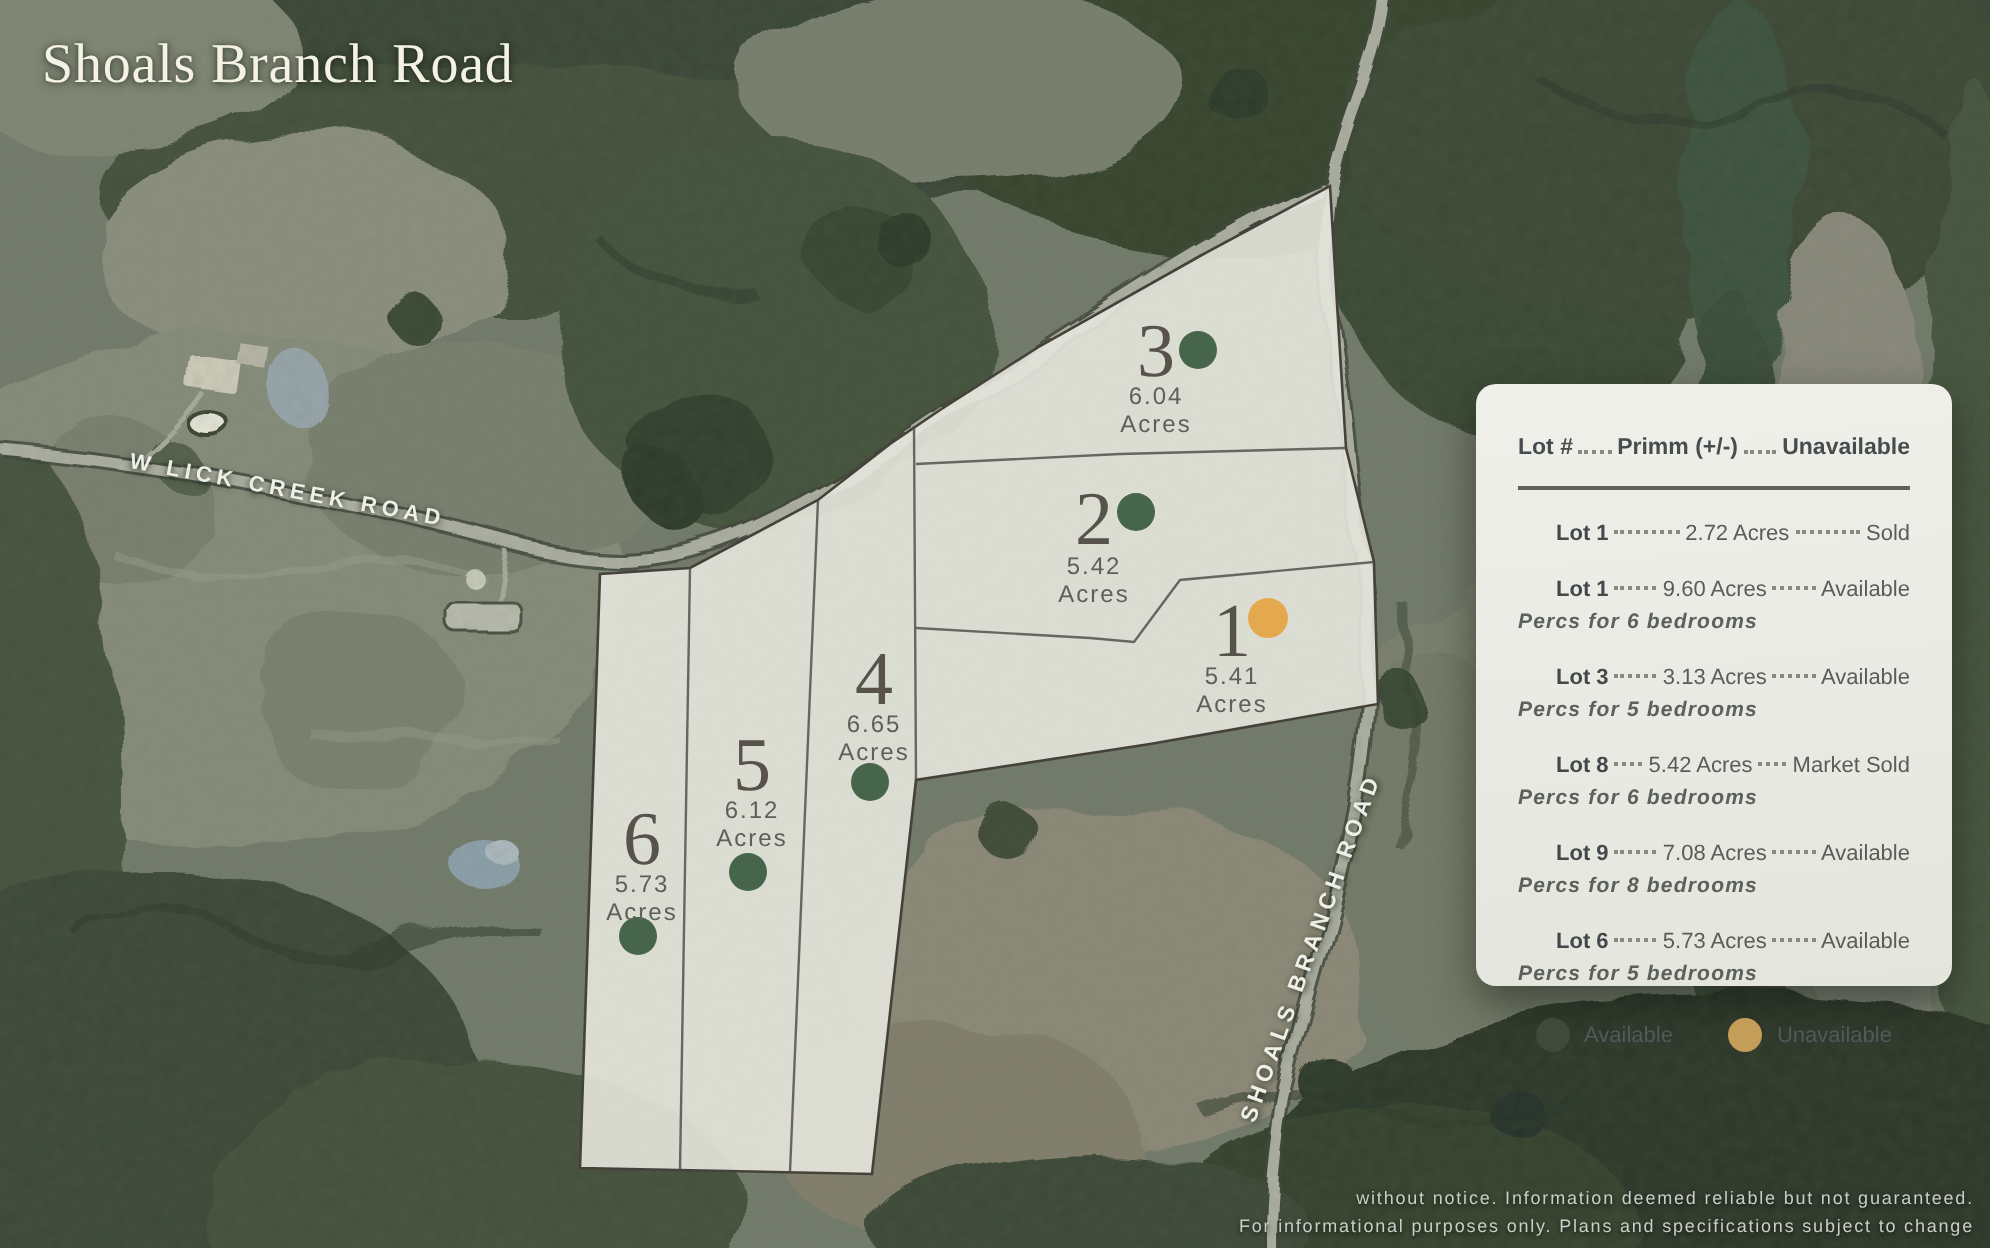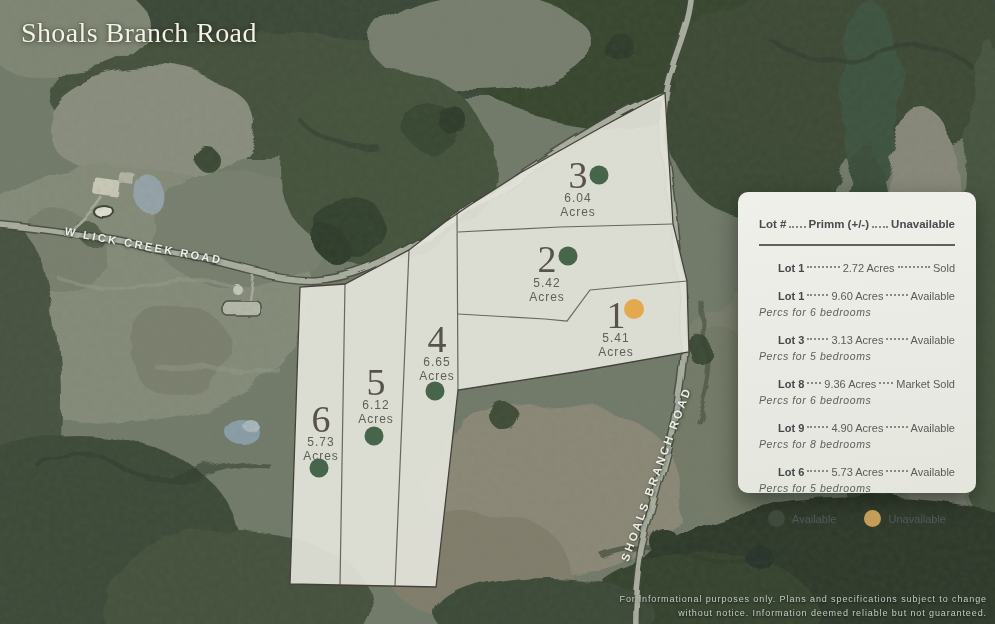--- a/index.html
+++ b/index.html
@@ -24,21 +24,21 @@
   .panel{position:absolute;left:738px;top:192px;width:238px;height:301px;z-index:5;
          box-sizing:border-box;padding:26px 21px 0 21px;border-radius:10px;
          background:linear-gradient(175deg,#eff0ea 0%,#e9eae3 55%,#e4e6de 100%);
          box-shadow:0 9px 22px rgba(15,22,14,.5);color:#4b504e;}
   .panel-header{display:flex;align-items:baseline;font-size:11.5px;font-weight:bold;color:#474c4e;}
   .leader{flex:1;border-bottom:2px dotted #878a81;margin:0 3px 3px 3px;min-width:6px;}
   .panel hr{border:none;border-top:2px solid #5e625b;margin:13px 0 16px 0;}
   .lot-block{margin-bottom:16px;}
   .lot-row{display:flex;align-items:center;font-size:11px;color:#585d57;padding-left:19px;}
   .lot-row .lot-label{font-weight:bold;color:#43484a;}
-  .lot-note{font-size:10.5px;font-style:italic;color:#5c615b;letter-spacing:.6px;margin-top:4px;}
+  .lot-note{font-size:10.5px;font-style:italic;color:#5c615b;letter-spacing:.6px;margin-top:4px;font-weight:bold;}
   .lot-note:empty{display:none;margin:0;}
   .panel-legend{display:flex;justify-content:center;align-items:center;gap:28px;margin-top:12px;}
   .legend-item{display:flex;align-items:center;gap:7px;font-size:11px;color:#53585a;}
   .legend-dot{width:17px;height:17px;border-radius:50%;display:inline-block;}
   .legend-dot.green{background:#3f4a3c;}
   .legend-dot.gold{background:#c49d58;}
 
   
   .footer{position:absolute;right:8px;bottom:4px;z-index:4;text-align:right;
           font-size:9px;line-height:14px;letter-spacing:.9px;color:#c9cec7;
@@ -245,32 +245,32 @@
         <span class="leader"></span>
         <span>Available</span>
       </div>
       <div class="lot-note">Percs for 5 bedrooms</div>
     </div>
 
     <div class="lot-block">
       <div class="lot-row">
         <span class="lot-label">Lot 8</span>
         <span class="leader"></span>
-        <span>9.36 Acres</span>
+        <span>5.42 Acres</span>
         <span class="leader"></span>
         <span>Market Sold</span>
       </div>
       <div class="lot-note">Percs for 6 bedrooms</div>
     </div>
 
     <div class="lot-block">
       <div class="lot-row">
         <span class="lot-label">Lot 9</span>
         <span class="leader"></span>
-        <span>4.90 Acres</span>
+        <span>7.08 Acres</span>
         <span class="leader"></span>
         <span>Available</span>
       </div>
       <div class="lot-note">Percs for 8 bedrooms</div>
     </div>
 
     <div class="lot-block">
       <div class="lot-row">
         <span class="lot-label">Lot 6</span>
         <span class="leader"></span>
@@ -287,17 +287,17 @@
         <span>Available</span>
       </span>
       <span class="legend-item">
         <span class="legend-dot gold"></span>
         <span>Unavailable</span>
       </span>
     </div>
   </div>
 
   <div class="footer">
+    <div>without notice. Information deemed reliable but not guaranteed.</div>
     <div>For informational purposes only. Plans and specifications subject to change</div>
-    <div>without notice. Information deemed reliable but not guaranteed.</div>
   </div>
 
 </div>
 
 </body></html>

